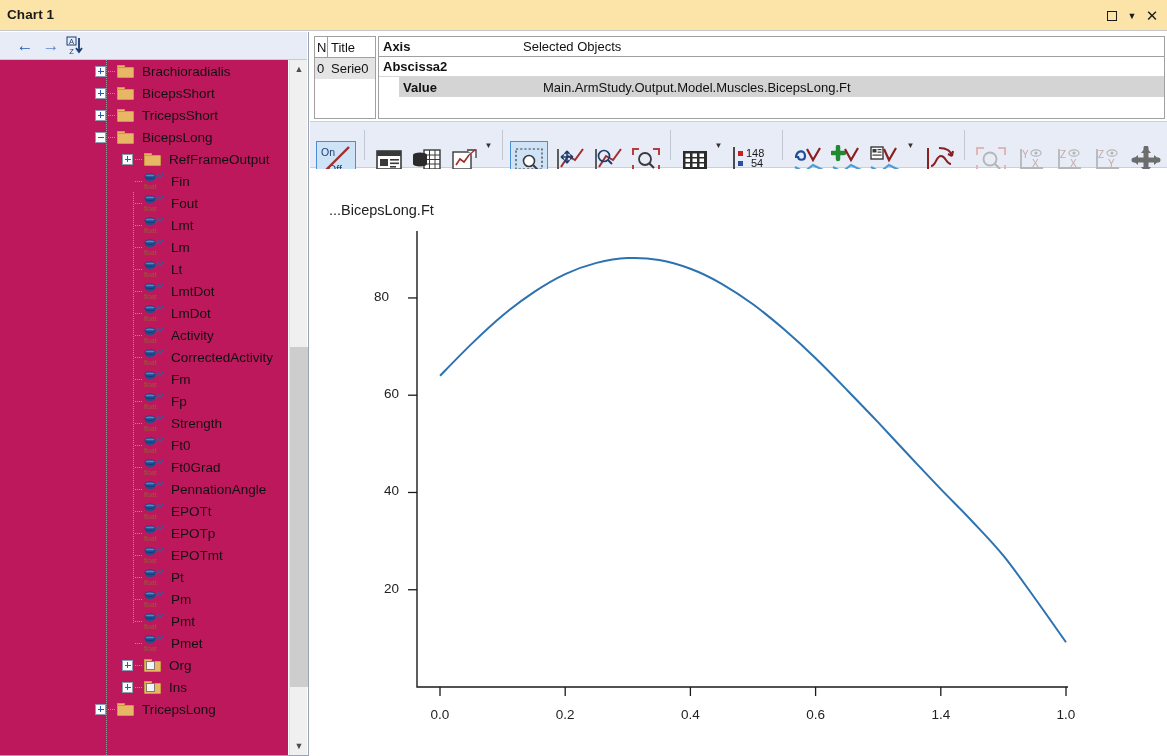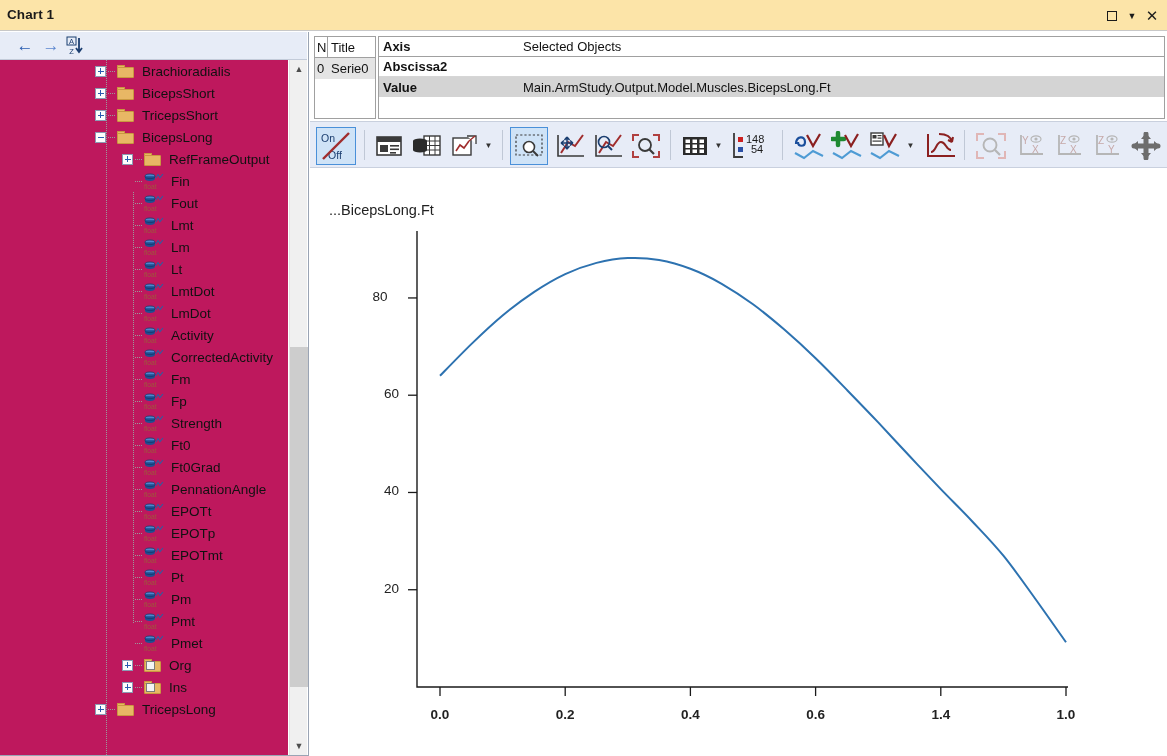--- a/index.html
+++ b/index.html
@@ -182,34 +182,34 @@
   #grid-right {
     position: absolute; left: 64px; top: 0; width: 787px; height: 83px;
     border: 1px solid #a0a0a0; background: #ffffff;
   }
   .gr-row {
     height: 20px; display: flex; align-items: center;
     border-bottom: 1px solid #d6d6d6;
   }
   .gr-row:last-child { border-bottom: none; }
   .gr-row.header { border-bottom: 1px solid #a0a0a0; }
-  .gr-row.shaded { background: #d4d4d4; }
+  .gr-row.shaded { background: #d4d4d4; margin-left: 20px; }
   .gr-axis { width: 142px; padding-left: 4px; flex: 0 0 142px; font-weight: bold; }
   .gr-obj  { padding-left: 2px; }
 
   
   #chart-toolbar {
     position: absolute; left: 310px; top: 121px;
     width: 857px; height: 47px;
     background: #e7ecf7;
     border-top: 1px solid #c9d0de;
     border-bottom: 1px solid #c9d0de;
   }
   .tool {
-    position: absolute; top: 5px; height: 38px;
+    position: absolute; top: 19px; height: 38px;
     display: flex; align-items: center; justify-content: center;
   }
   .tool.sel {
     background: #cfe3f7; border: 1px solid #4a90d9;
   }
   .tsep {
     position: absolute; top: 8px; width: 1px; height: 30px;
     background: #c0c8d6;
   }
   .caret {
@@ -227,21 +227,21 @@
   #plot-title {
     position: absolute; left: 19px; top: 33px;
     font-size: 14.5px; color: #222;
   }
   .tick-y {
     position: absolute; right: 0; width: 38px; text-align: right;
     font-size: 13.5px; color: #222;
   }
   .tick-x {
     position: absolute; top: 0; width: 50px; text-align: center;
-    font-size: 13.5px; color: #222; font-weight: bold;
+    font-size: 13.5px; color: #222;
   }
 </style>
 </head>
 <body>
 
 <div id="titlebar">
   <div id="titlebar-title">Chart 1</div>
   <div class="winbtn" id="win-restore">
     <span class="sq-glyph"></span>
   </div>
@@ -890,21 +890,21 @@
         <line x1="756" y1="518" x2="756" y2="527" stroke="#1a1a1a" stroke-width="1.3"></line>
       </g>
     <g id="series-group">
         <path d="M130.0 206.8 C135.2 201.5, 150.9 185.2, 161.3 175.1 C171.7 165.1, 182.2 155.1, 192.6 146.5 C203.0 137.8, 213.5 130.0, 223.9 123.1 C234.3 116.2, 244.8 110.0, 255.2 105.1 C265.6 100.3, 276.1 96.6, 286.5 93.9 C296.9 91.3, 307.4 89.6, 317.8 89.1 C328.2 88.6, 338.7 89.2, 349.1 91.0 C359.5 92.8, 370.0 95.8, 380.4 99.8 C390.8 103.7, 401.3 108.9, 411.7 114.8 C422.1 120.8, 432.6 127.7, 443.0 135.3 C453.4 142.9, 463.9 151.6, 474.3 160.6 C484.7 169.6, 495.2 179.2, 505.6 189.3 C516.0 199.3, 526.5 210.2, 536.9 220.9 C547.3 231.6, 557.8 242.4, 568.2 253.4 C578.6 264.5, 589.1 275.9, 599.5 287.0 C609.9 298.1, 620.4 309.2, 630.8 320.1 C641.2 330.9, 651.7 341.1, 662.1 352.2 C672.5 363.3, 683.0 373.9, 693.4 386.7 C703.8 399.5, 714.3 414.6, 724.7 429.0 C735.1 443.4, 750.8 465.9, 756.0 473.3" fill="none" stroke="#2d72b0" stroke-width="2"></path>
       </g>
   </svg>
   <div id="ylabels">
       <div class="tick-y" style="left: 51px; top: 411.737px; position: absolute; right: auto;">20</div>
       <div class="tick-y" style="left: 51px; top: 314.474px; position: absolute; right: auto;">40</div>
       <div class="tick-y" style="left: 51px; top: 217.211px; position: absolute; right: auto;">60</div>
-      <div class="tick-y" style="left: 51px; top: 119.947px; position: absolute; right: auto; text-align: center;">80</div>
+      <div class="tick-y" style="left: 41px; top: 119.947px; position: absolute; right: auto;">80</div>
     </div>
   <div id="xlabels">
       <div class="tick-x" style="position: absolute; left: 105px; top: 538px;">0.0</div>
       <div class="tick-x" style="position: absolute; left: 230.2px; top: 538px;">0.2</div>
       <div class="tick-x" style="position: absolute; left: 355.4px; top: 538px;">0.4</div>
       <div class="tick-x" style="position: absolute; left: 480.6px; top: 538px;">0.6</div>
       <div class="tick-x" style="position: absolute; left: 605.8px; top: 538px;">1.4</div>
       <div class="tick-x" style="position: absolute; left: 731px; top: 538px;">1.0</div>
     </div>
 </div>

